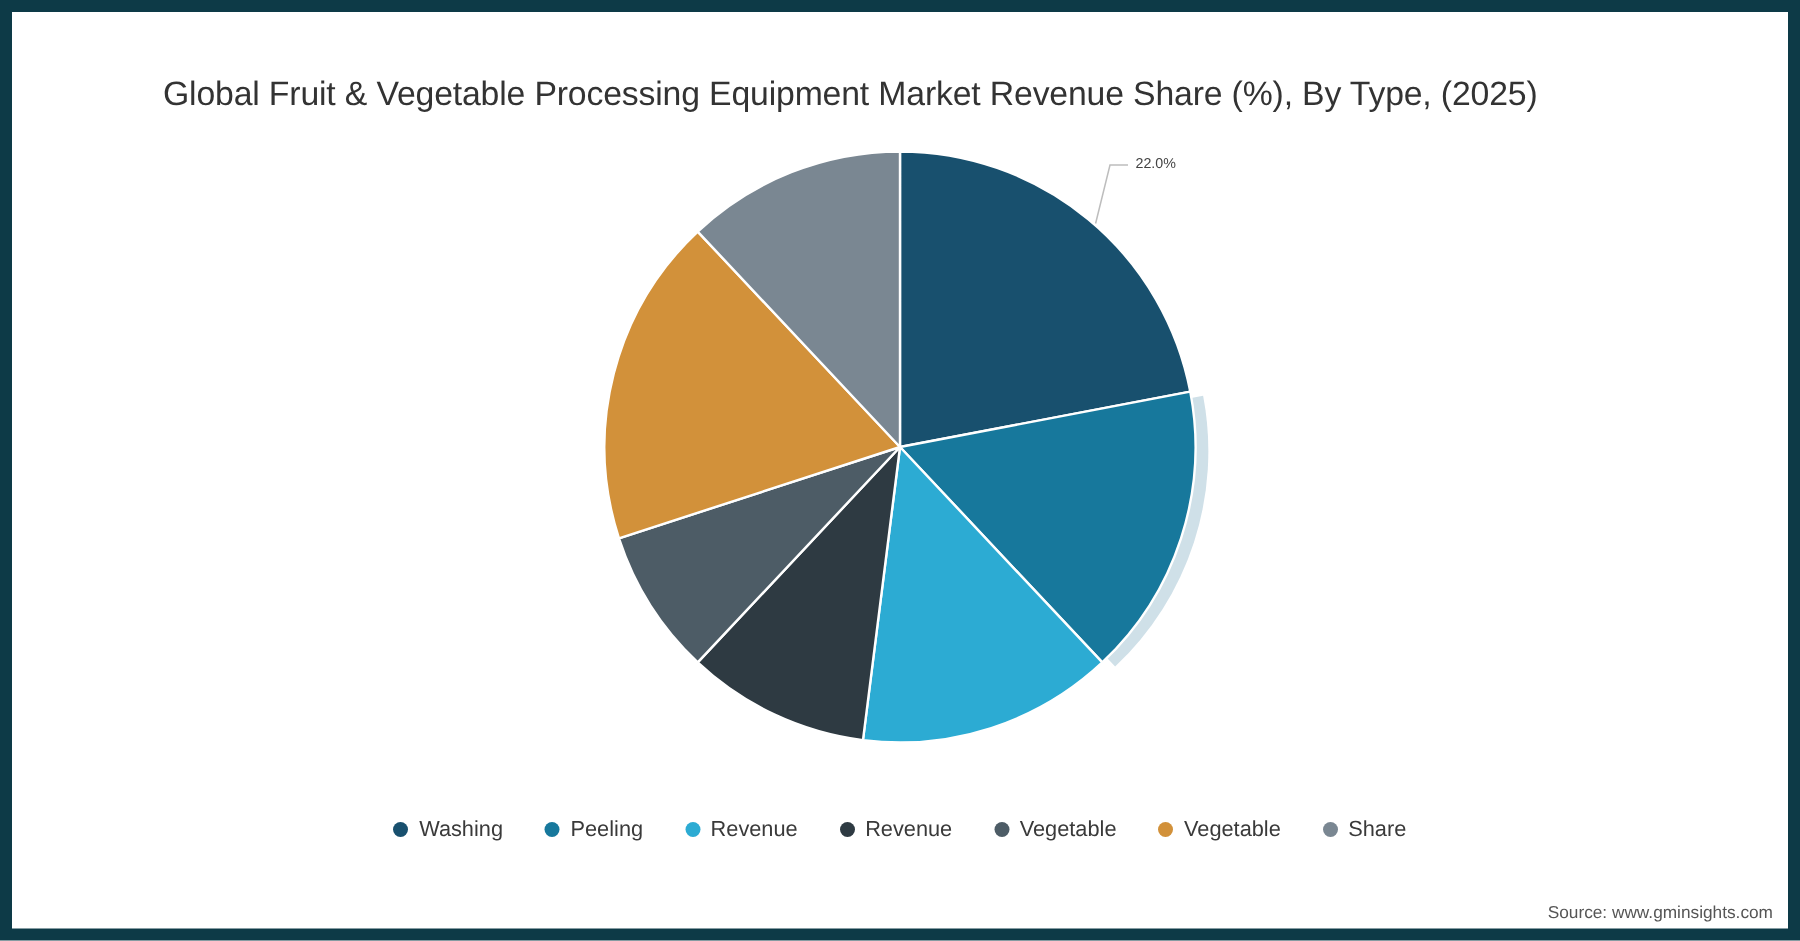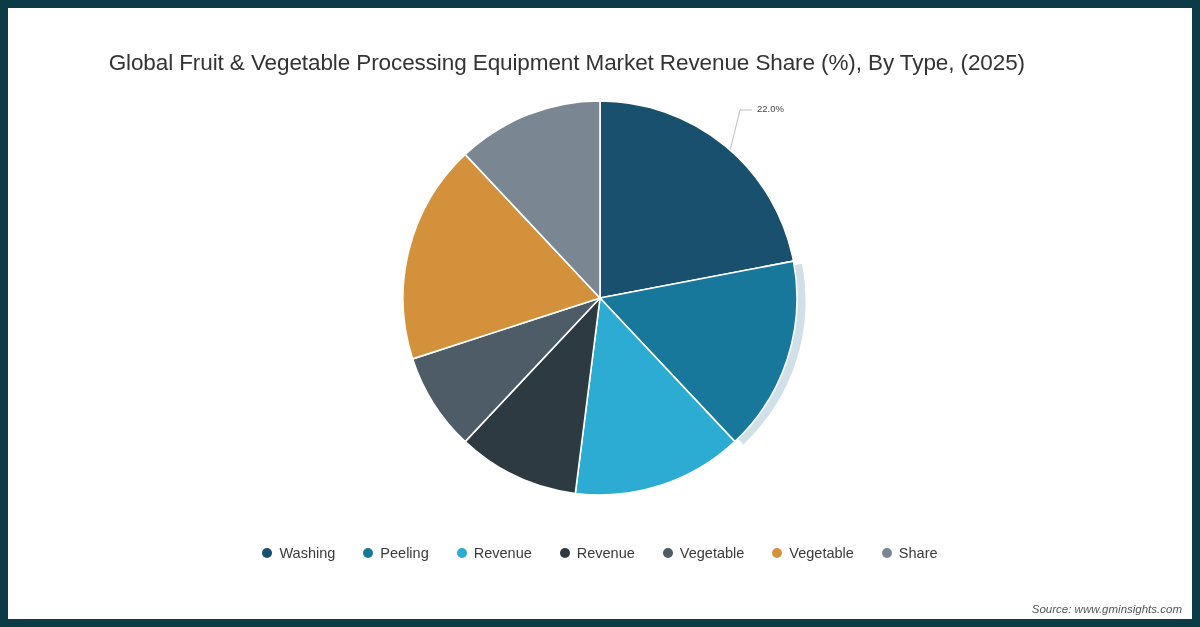--- a/index.html
+++ b/index.html
@@ -88,21 +88,20 @@
     white-space: nowrap;
   }
   #source-note {
     position: absolute;
     right: 18px;
     bottom: 12px;
     font-size: 11.5px;
     color: #555555;
     font-family: "Liberation Sans", sans-serif;
     white-space: nowrap;
-    font-style: italic;
   }
   .data-label-text {
     font-size: 9.5px;
     fill: #444444;
     font-family: "Liberation Sans", sans-serif;
   }
   .leader-line {
     stroke: #bdbdbd;
     stroke-width: 1;
     fill: none;

